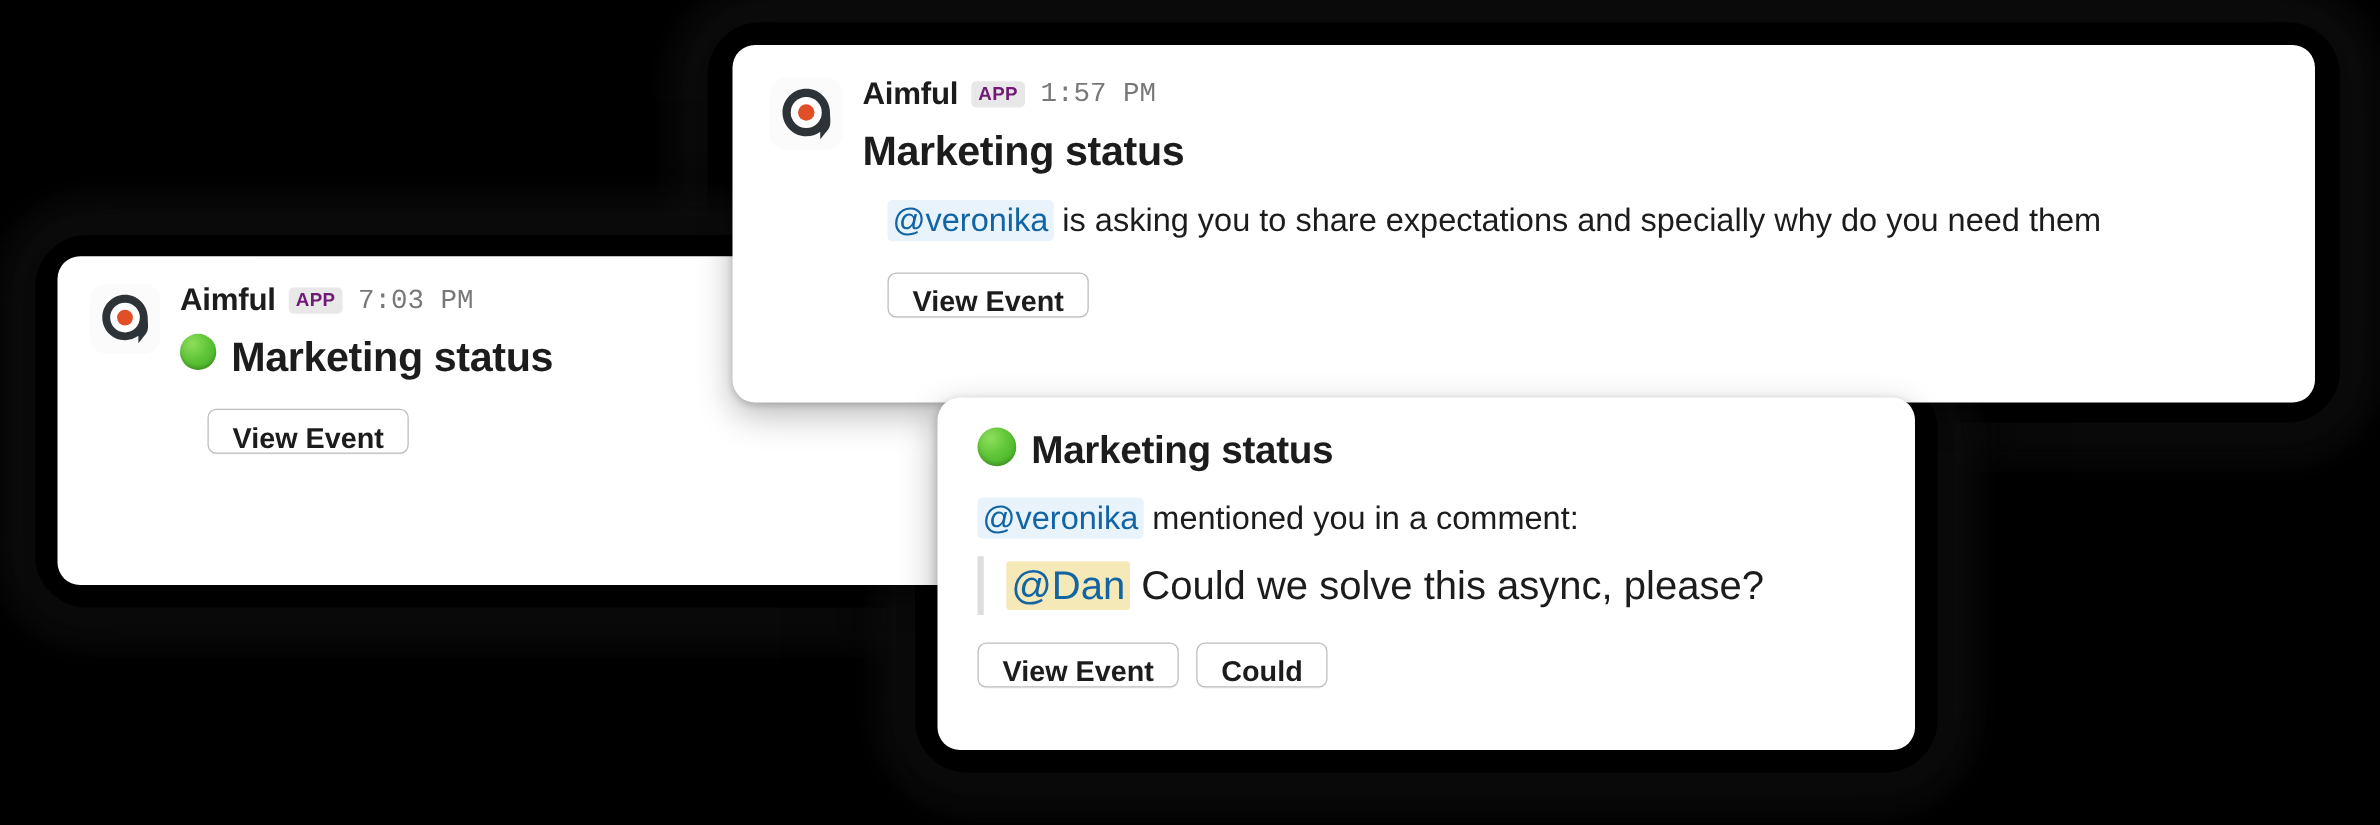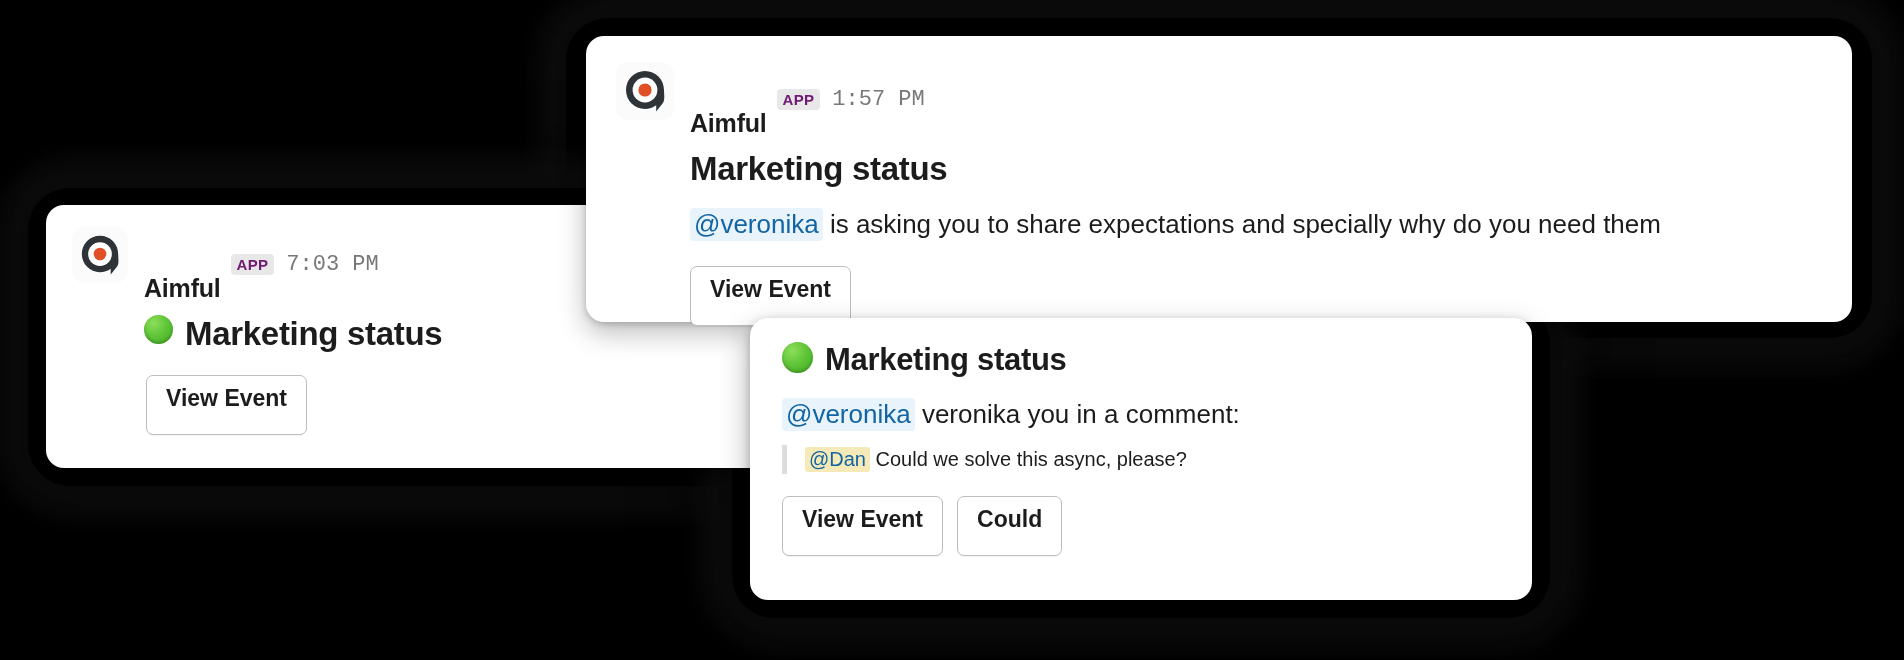--- a/index.html
+++ b/index.html
@@ -100,21 +100,20 @@
     display: flex;
     align-items: center;
     gap: 10px;
     line-height: 1;
   }
   .app-name {
     font-weight: bold;
     font-size: 25px;
     color: #1d1c1d;
     letter-spacing: -0.2px;
-    margin-top: 48px;
   }
   .app-badge {
     background: #e8e8e8;
     color: #701a75;
     font-size: 15px;
     font-weight: bold;
     border-radius: 4px;
     padding: 3px 6px 3px 6px;
     letter-spacing: 0.3px;
     line-height: 1;
@@ -172,46 +171,46 @@
     background: #f5e9b8;
     border-radius: 3px;
     padding: 1px 4px 2px 4px;
     white-space: nowrap;
   }
 
   .quote {
     margin-top: 12px;
     padding-left: 18px;
     border-left: 5px solid #dddddd;
-    font-size: 20px;
+    font-size: 32px;
     color: #1d1c1d;
     line-height: 1.45;
   }
 
   
   .btn-row {
     display: flex;
     gap: 14px;
     margin-top: 22px;
   }
   .btn {
     background: #ffffff;
     border: 1px solid #bdbdbd;
     border-radius: 7px;
     font-family: "Liberation Sans", sans-serif;
     font-weight: bold;
     font-size: 23px;
     color: #1d1c1d;
-    padding: 11px 19px 24px 19px;
+    padding: 11px 19px 0 19px;
     line-height: 1;
     cursor: pointer;
     box-shadow: 0 1px 0 rgba(0,0,0,0.04);
   }
 
-  .indent-left { margin-left: 74px; }
+  .indent-left { margin-left: 94px; }
 </style>
 </head>
 <body>
 
 <div class="stage">
 
   <div class="halo" style="left:566px; top:18px; width:1306px; height:320px;"></div>
   <div class="halo" style="left:28px; top:188px; width:868px; height:298px;"></div>
   <div class="halo" style="left:732px; top:302px; width:818px; height:316px;"></div>
 
@@ -273,21 +272,21 @@
     </div>
   </div>
 
   <div class="card" id="card-bottom">
     <div class="title title-sm">
       <span class="emoji-green"></span>
       <span>Marketing status</span>
     </div>
 
     <div class="body-text">
-      <span class="mention">@veronika</span><span> veronika you in a comment:</span>
+      <span class="mention">@veronika</span><span> mentioned you in a comment:</span>
     </div>
 
     <div class="quote">
       <span class="mention-yellow">@Dan</span><span> Could we solve this async, please?</span>
     </div>
 
     <div class="btn-row">
       <button class="btn">View Event</button>
       <button class="btn">Could</button>
     </div>

